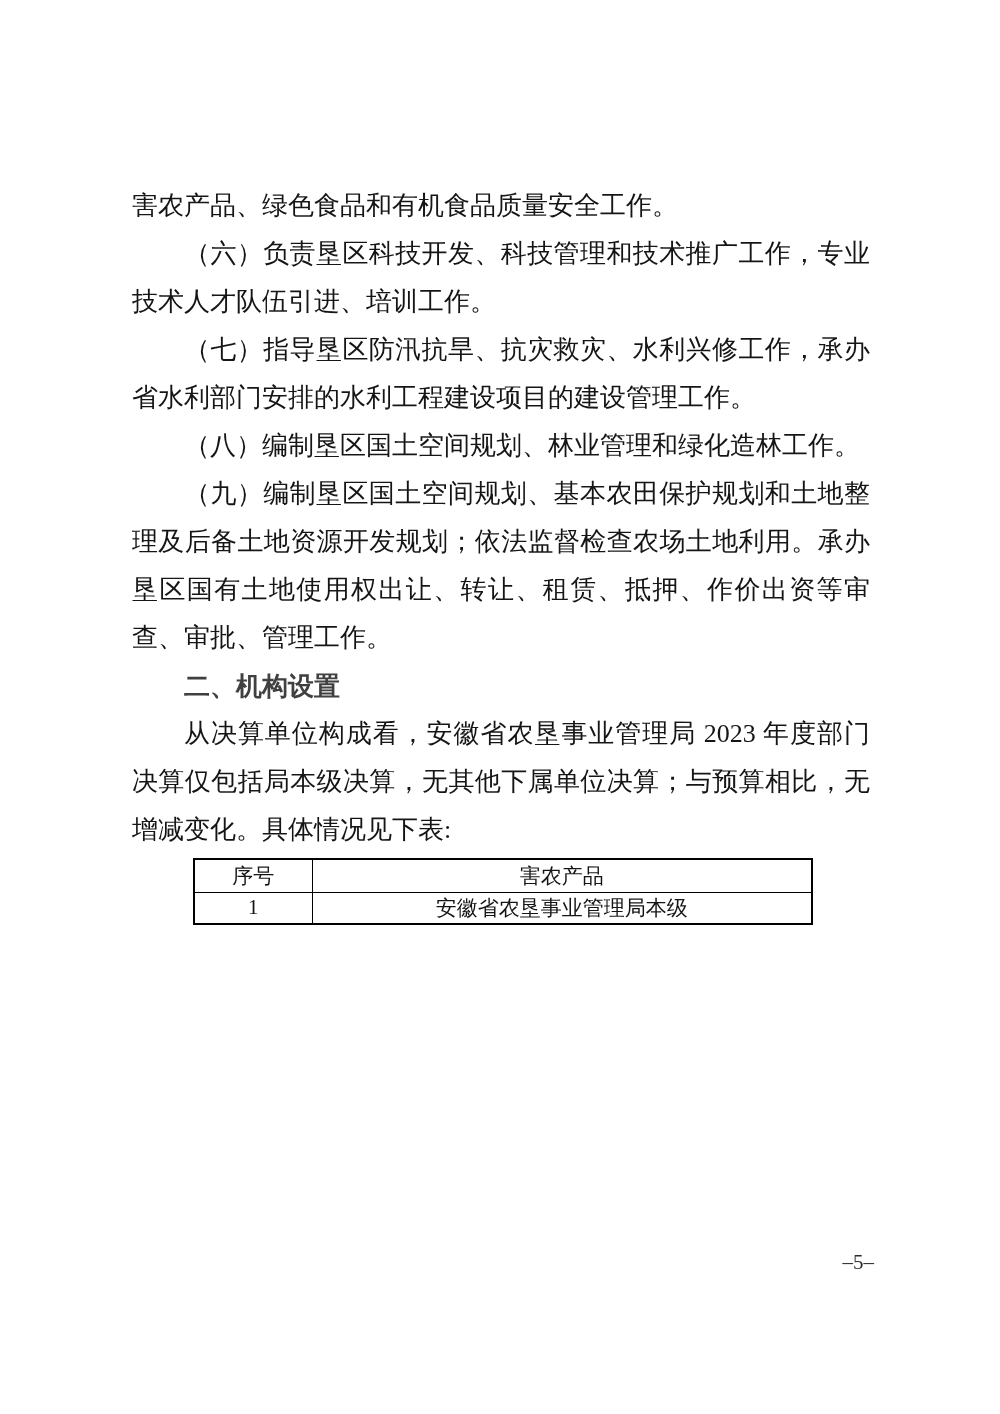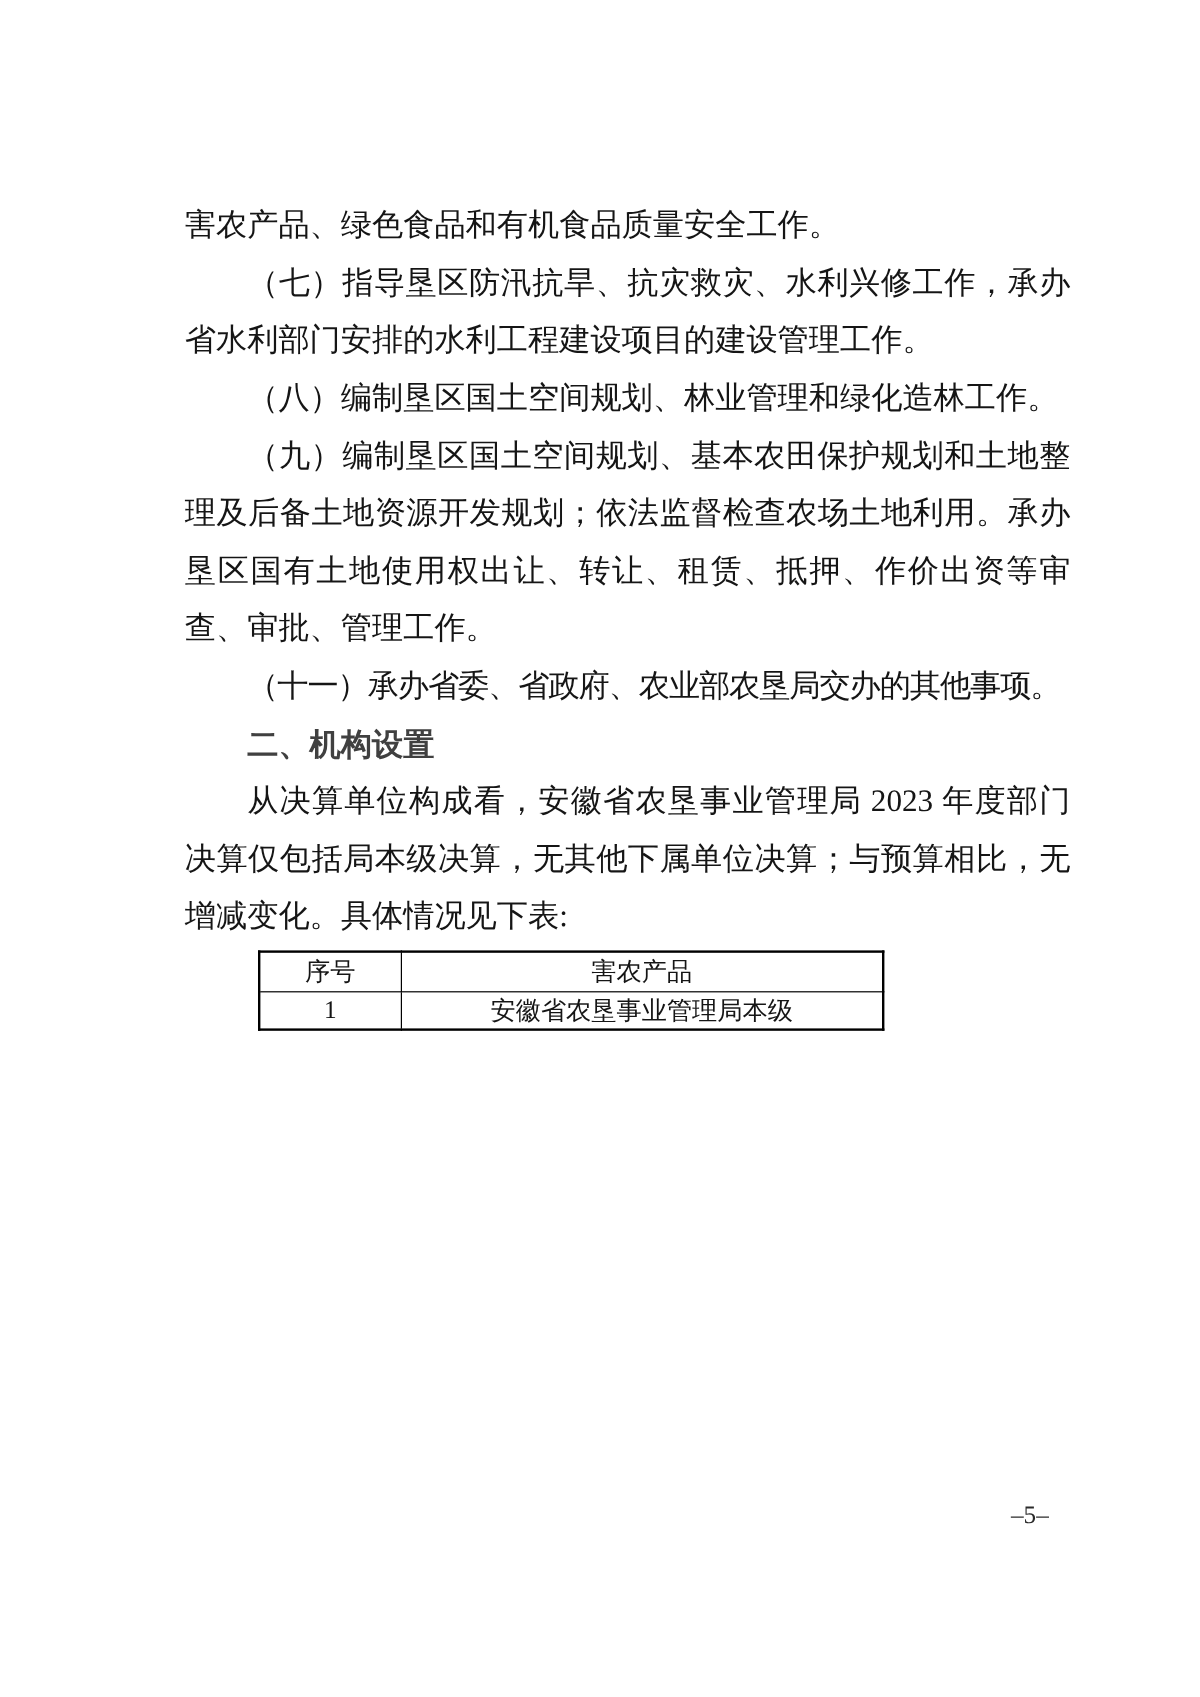--- a/index.html
+++ b/index.html
@@ -13,23 +13,22 @@
     width: 1000px;
     height: 1414px;
     background: #ffffff;
     overflow: hidden;
     font-family: "Liberation Serif", "DejaVu Serif", serif;
     color: #151515;
   }
   .content {
     position: absolute;
     left: 132px;
-    top: 164px;
+    top: 182px;
     width: 738px;
-    margin-left: 22px;
   }
   .para {
     font-size: 26px;
     line-height: 48px;
     text-align: justify;
     text-justify: inter-ideograph;
     color: #151515;
     margin: 0;
   }
   .para.indent {
@@ -43,21 +42,21 @@
     font-weight: 700;
     font-size: 26px;
     line-height: 48px;
     color: #404040;
     text-indent: 2em;
     margin: 0;
   }
   .org-table {
     border-collapse: collapse;
     table-layout: fixed;
-    width: 522px;
+    width: 620px;
     margin: 4px 0 0 61px;
     border: 2.5px solid #000;
     font-family: "Liberation Serif", "DejaVu Serif", serif;
   }
   .org-table th,
   .org-table td {
     border: 1.5px solid #000;
     font-weight: normal;
     font-size: 21px;
     color: #151515;
@@ -79,29 +78,29 @@
   }
 </style>
 </head>
 <body>
 
 <div class="page">
   <div class="content">
 
     <p class="para">害农产品、绿色食品和有机食品质量安全工作。</p>
 
+    <p class="para indent">（六）负责垦区科技开发、科技管理和技术推广工作，专业技术人才队伍引进、培训工作。</p>
 
     <p class="para indent">（七）指导垦区防汛抗旱、抗灾救灾、水利兴修工作，承办省水利部门安排的水利工程建设项目的建设管理工作。</p>
 
     <p class="para indent">（八）编制垦区国土空间规划、林业管理和绿化造林工作。</p>
 
     <p class="para indent">（九）编制垦区国土空间规划、基本农田保护规划和土地整理及后备土地资源开发规划；依法监督检查农场土地利用。承办垦区国有土地使用权出让、转让、租赁、抵押、作价出资等审查、审批、管理工作。</p>
 
 
-    <p class="para indent compact">（十一）承办省委、省政府、农业部农垦局交办的其他事项。</p>
 
     <p class="heading">二、机构设置</p>
 
     <p class="para indent">从决算单位构成看，安徽省农垦事业管理局 2023 年度部门决算仅包括局本级决算，无其他下属单位决算；与预算相比，无增减变化。具体情况见下表:</p>
 
     <table class="org-table">
       <thead>
         <tr>
           <th class="col-seq">序号</th>
           <th>害农产品</th>

